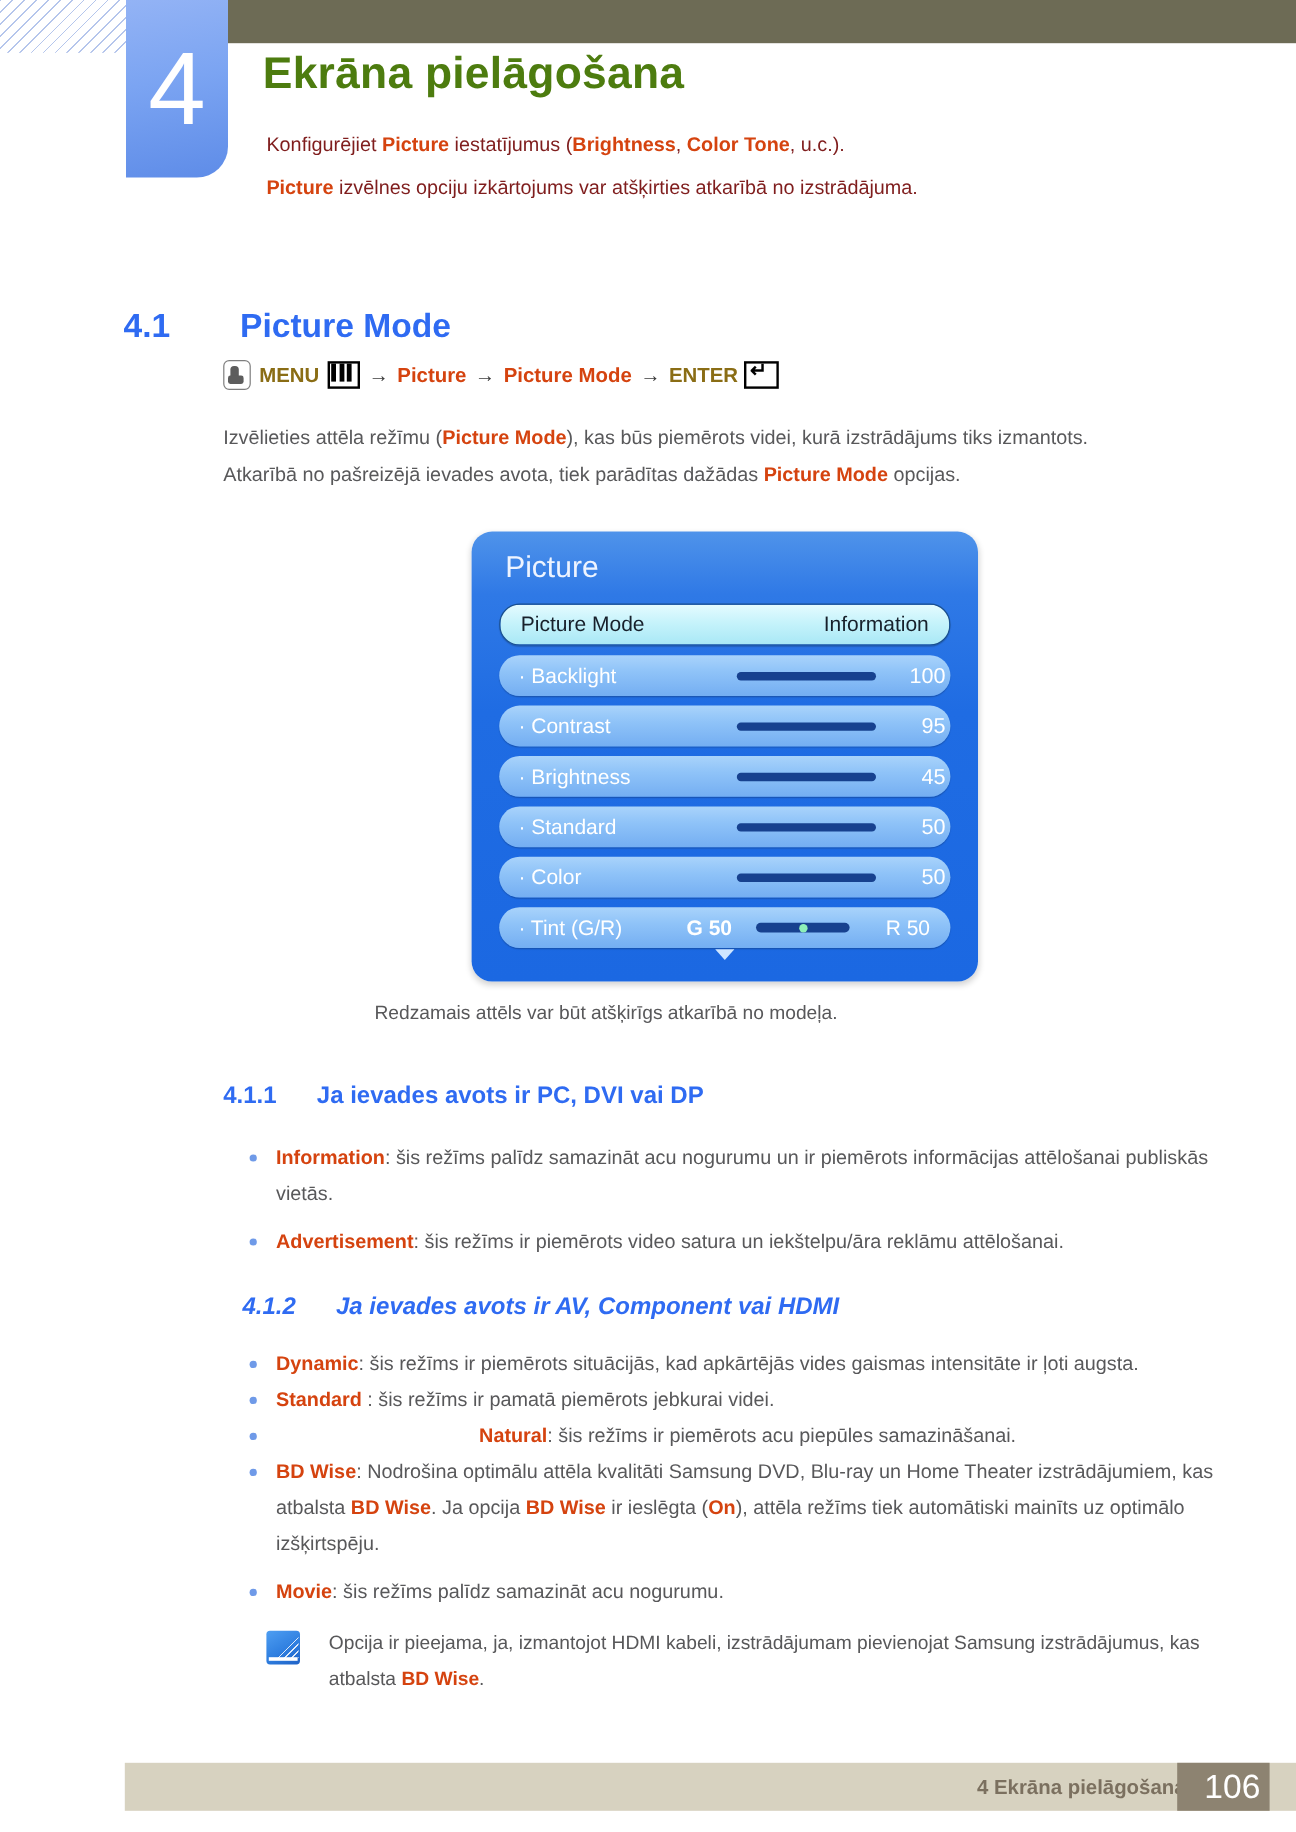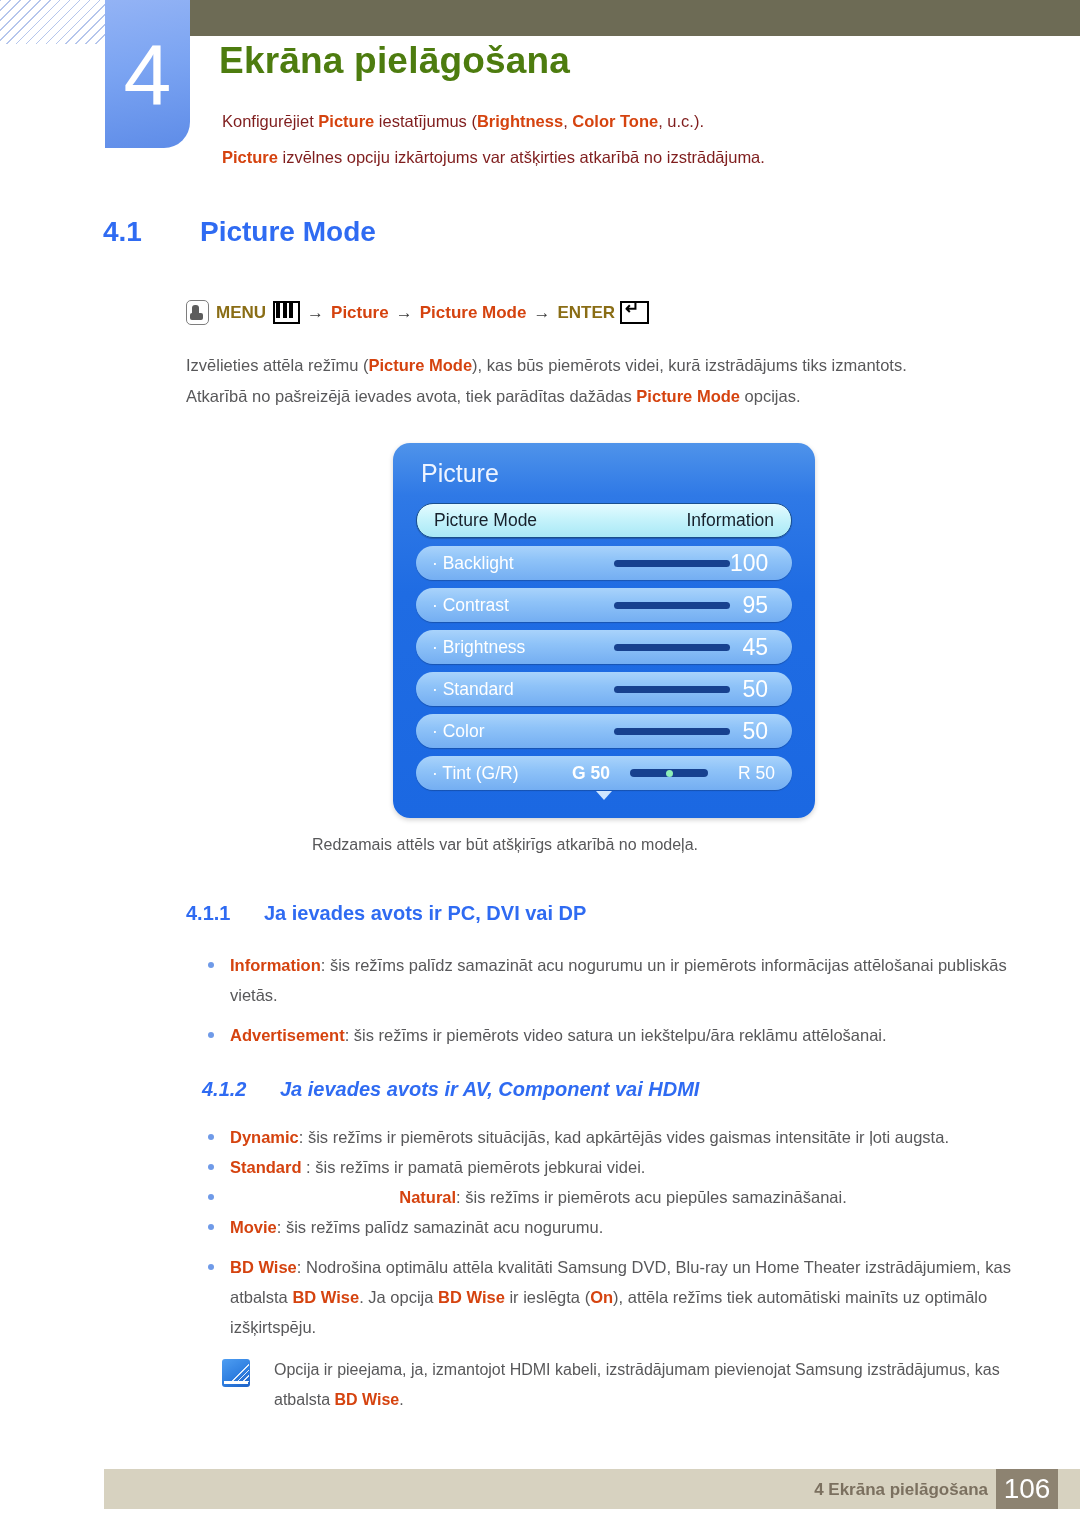--- a/index.html
+++ b/index.html
@@ -50,21 +50,21 @@
   .intro .ln { display:block; }
 
   .red { color:#d5430f; font-weight:bold; }
   .grey { color:#7f1d1d; }
 
   
   .h2-wrap {
     position:absolute; left:103px; top:216px;
     font-size:28px; font-weight:bold; color:#2f6bf2;
   }
-  .h2-num { display:inline-block; width:97px; }
+  .h2-num { display:inline-block; width:97px;margin-top:40px; }
 
   
   .menupath {
     position:absolute; left:186px; top:300px;
     font-size:17px; font-weight:bold;
     display:flex; align-items:center; gap:7px;
     white-space:nowrap;
   }
   .menupath .olive { color:#8a6d15; }
   .menupath .arrow { color:#3a3a3a; font-weight:normal; font-size:17px; }
@@ -136,21 +136,21 @@
   .osd-row .lbl {
     position:absolute; left:16px;
     font-size:17.5px; color:#ffffff;
   }
   .osd-row.sel .lbl { color:#17202b; left:17px; }
   .osd-row .val-right {
     position:absolute; right:17px; font-size:17.5px; color:#ffffff;
   }
   .osd-row.sel .val-right { color:#17202b; }
   .osd-row .num {
-    position:absolute; right:24px; font-size:23px; color:#ffffff;
+    position:absolute; right:4px; font-size:18px; color:#ffffff;
     width:38px; text-align:right;
   }
   .slider {
     position:absolute; right:62px; width:116px; height:7px;
     border-radius:4px; background:#17418f; overflow:hidden;
   }
   .slider .fill { height:100%; background:#8defb8; border-radius:4px; }
   
   .tint-g { position:absolute; right:182px; font-size:17.5px; color:#fff;font-weight:bold; }
   .tint-r { position:absolute; right:17px;  font-size:17.5px; color:#fff; }
@@ -223,21 +223,21 @@
     background:#d7d2c0;
   }
   .footer-text {
     position:absolute; right:92px; bottom:27px;
     font-size:17px; font-weight:bold; color:#7b705f;
   }
   .footer-page {
     position:absolute; right:22px; bottom:18px;
     width:62px; height:40px;
     background:#8d8371; color:#ffffff;
-    font-size:28px; text-align:center; line-height:40px;
+    font-size:28px; text-align:center; line-height:40px;padding-left:15px;
   }
 </style>
 </head>
 <body>
 
 <div class="hatch"></div>
 <div class="olive-band"></div>
 <div class="chapter-badge">4</div>
 
 <div class="chapter-title">Ekrāna pielāgošana</div>
@@ -337,22 +337,22 @@
 </div>
 
 <div class="h3" style="left:202px; top:1078px;font-style:italic;">
   <span class="n">4.1.2</span><span>Ja ievades avots ir AV, Component vai HDMI</span>
 </div>
 
 <div class="bullets" style="top:1122px;">
   <div class="bullet" style="margin-bottom:0;"><span class="red">Dynamic</span><span>: šis režīms ir piemērots situācijās, kad apkārtējās vides gaismas intensitāte ir ļoti augsta.</span></div>
   <div class="bullet" style="margin-bottom:0;"><span class="red">Standard</span><span> : šis režīms ir pamatā piemērots jebkurai videi.</span></div>
   <div class="bullet" style="margin-bottom:0;text-align:center;"><span class="red">Natural</span><span>: šis režīms ir piemērots acu piepūles samazināšanai.</span></div>
+  <div class="bullet"><span class="red">BD Wise</span><span>: Nodrošina optimālu attēla kvalitāti Samsung DVD, Blu-ray un Home Theater izstrādājumiem, kas atbalsta </span><span class="red">BD Wise</span><span>. Ja opcija </span><span class="red">BD Wise</span><span> ir ieslēgta (</span><span class="red">On</span><span>), attēla režīms tiek automātiski mainīts uz optimālo izšķirtspēju.</span></div>
   <div class="bullet" style="margin-bottom:10px;"><span class="red">Movie</span><span>: šis režīms palīdz samazināt acu nogurumu.</span></div>
-  <div class="bullet"><span class="red">BD Wise</span><span>: Nodrošina optimālu attēla kvalitāti Samsung DVD, Blu-ray un Home Theater izstrādājumiem, kas atbalsta </span><span class="red">BD Wise</span><span>. Ja opcija </span><span class="red">BD Wise</span><span> ir ieslēgta (</span><span class="red">On</span><span>), attēla režīms tiek automātiski mainīts uz optimālo izšķirtspēju.</span></div>
 </div>
 
 <div class="note">
   <span class="note-icon"></span>
   <span>Opcija ir pieejama, ja, izmantojot HDMI kabeli, izstrādājumam pievienojat Samsung izstrādājumus, kas atbalsta </span><span class="red">BD Wise</span><span>.</span>
 </div>
 
 <div class="footer-band"></div>
 <div class="footer-text">4 Ekrāna pielāgošana</div>
 <div class="footer-page">106</div>

